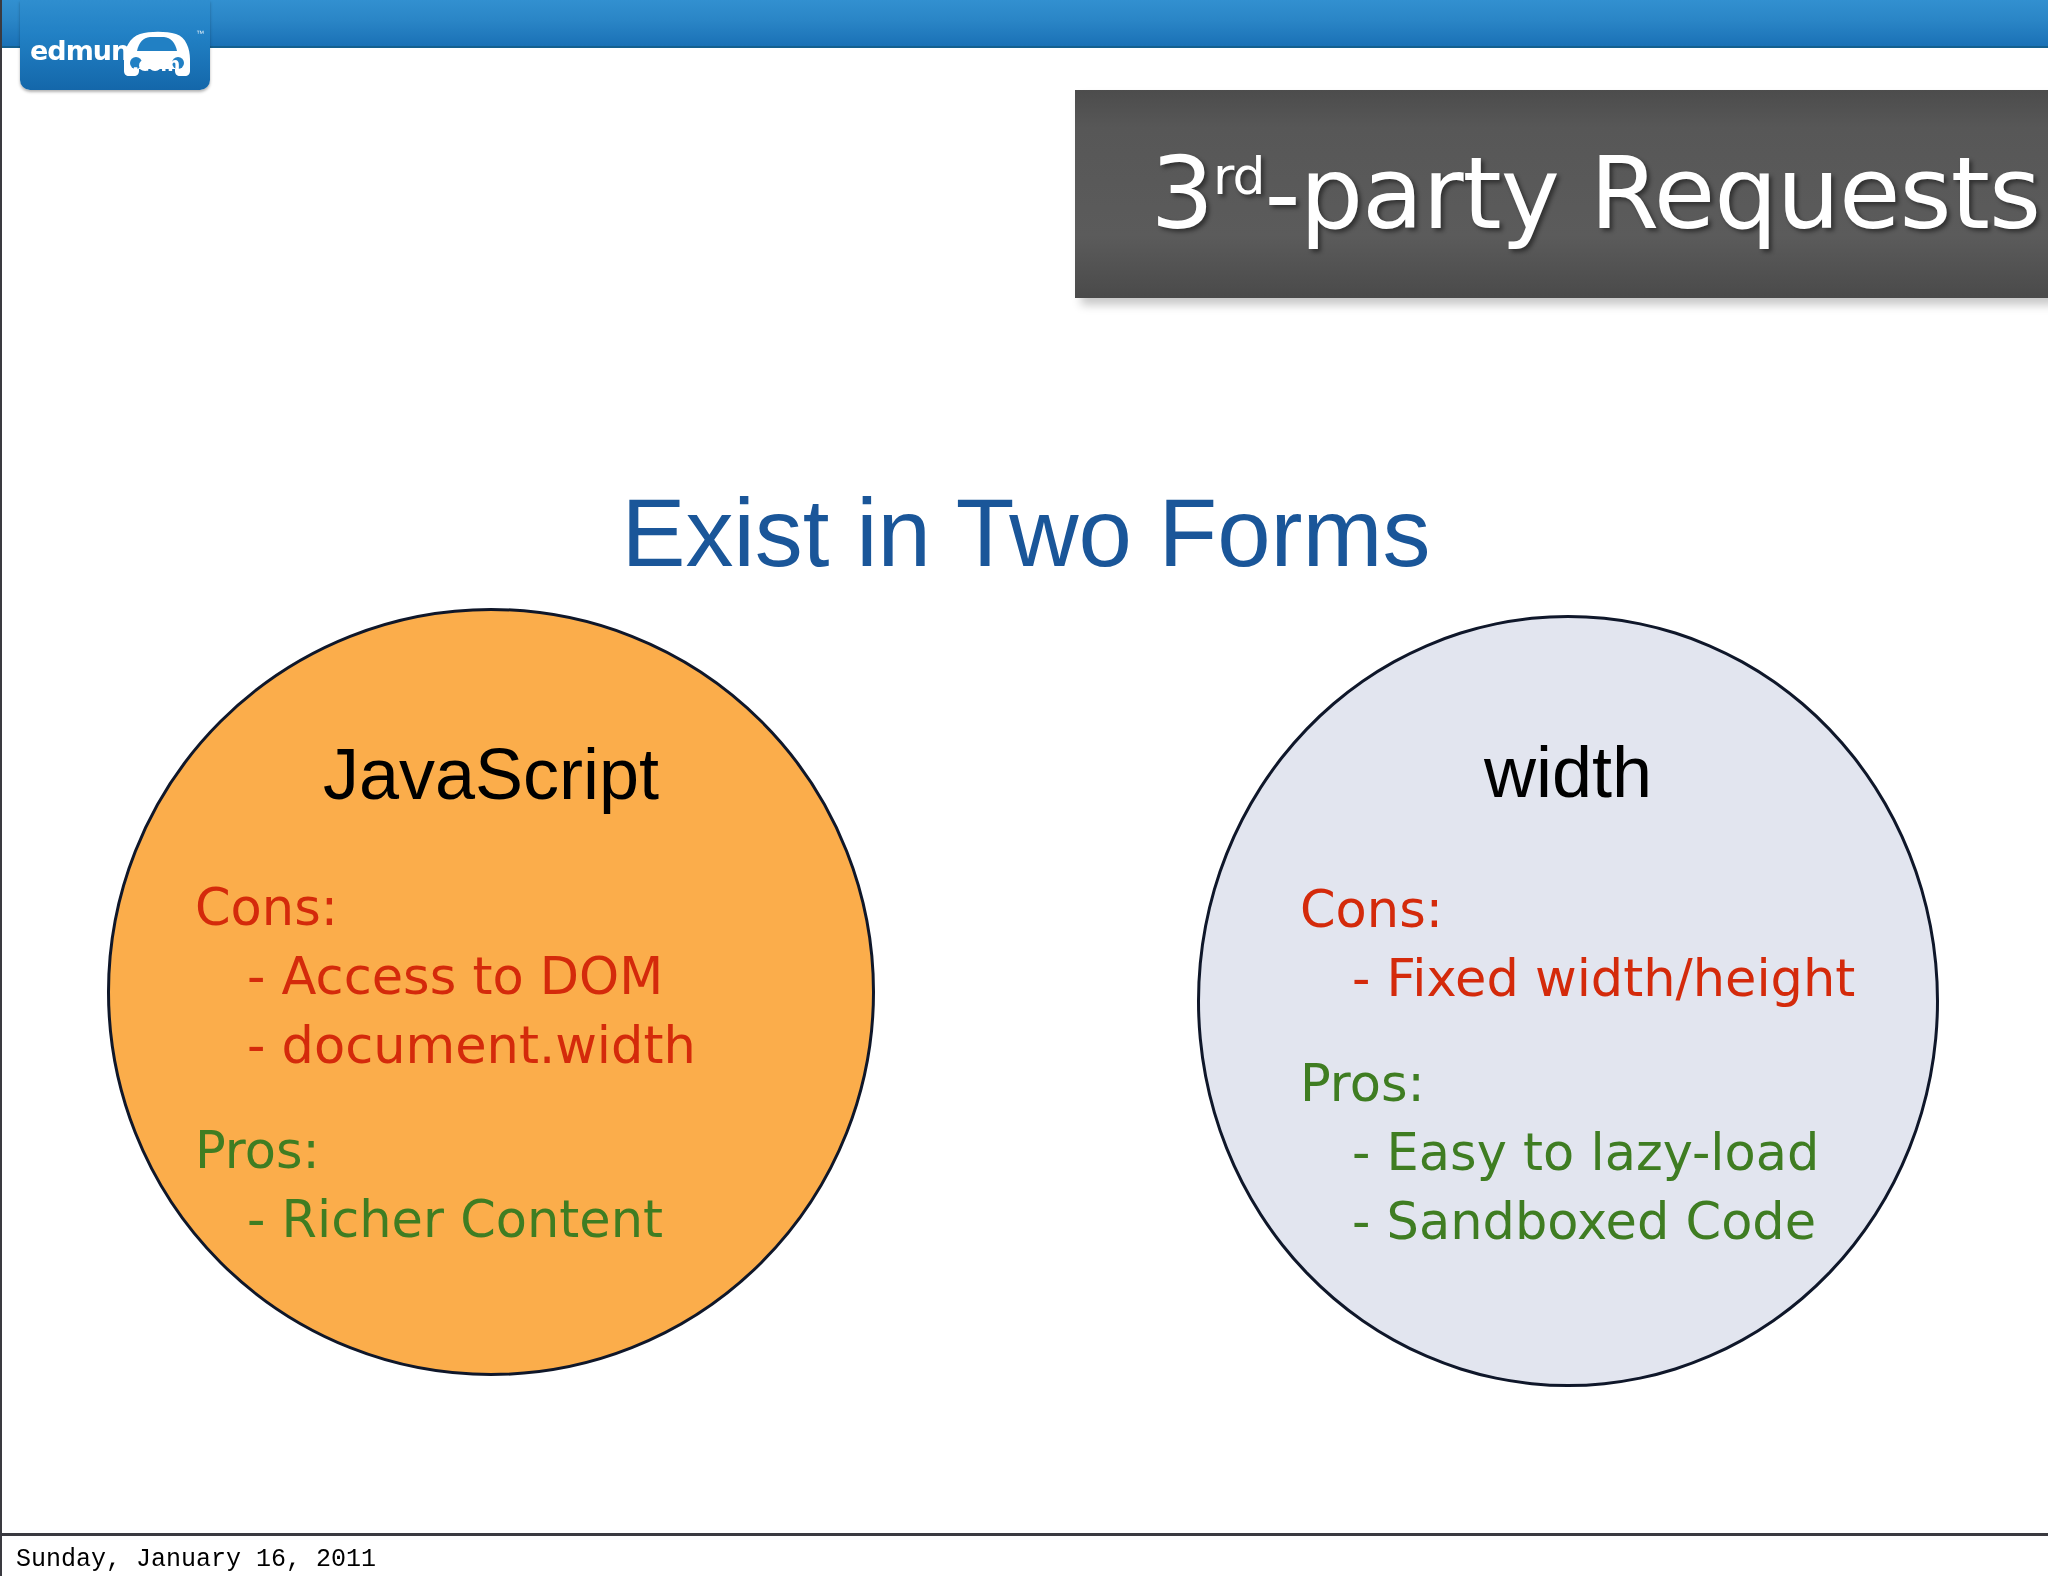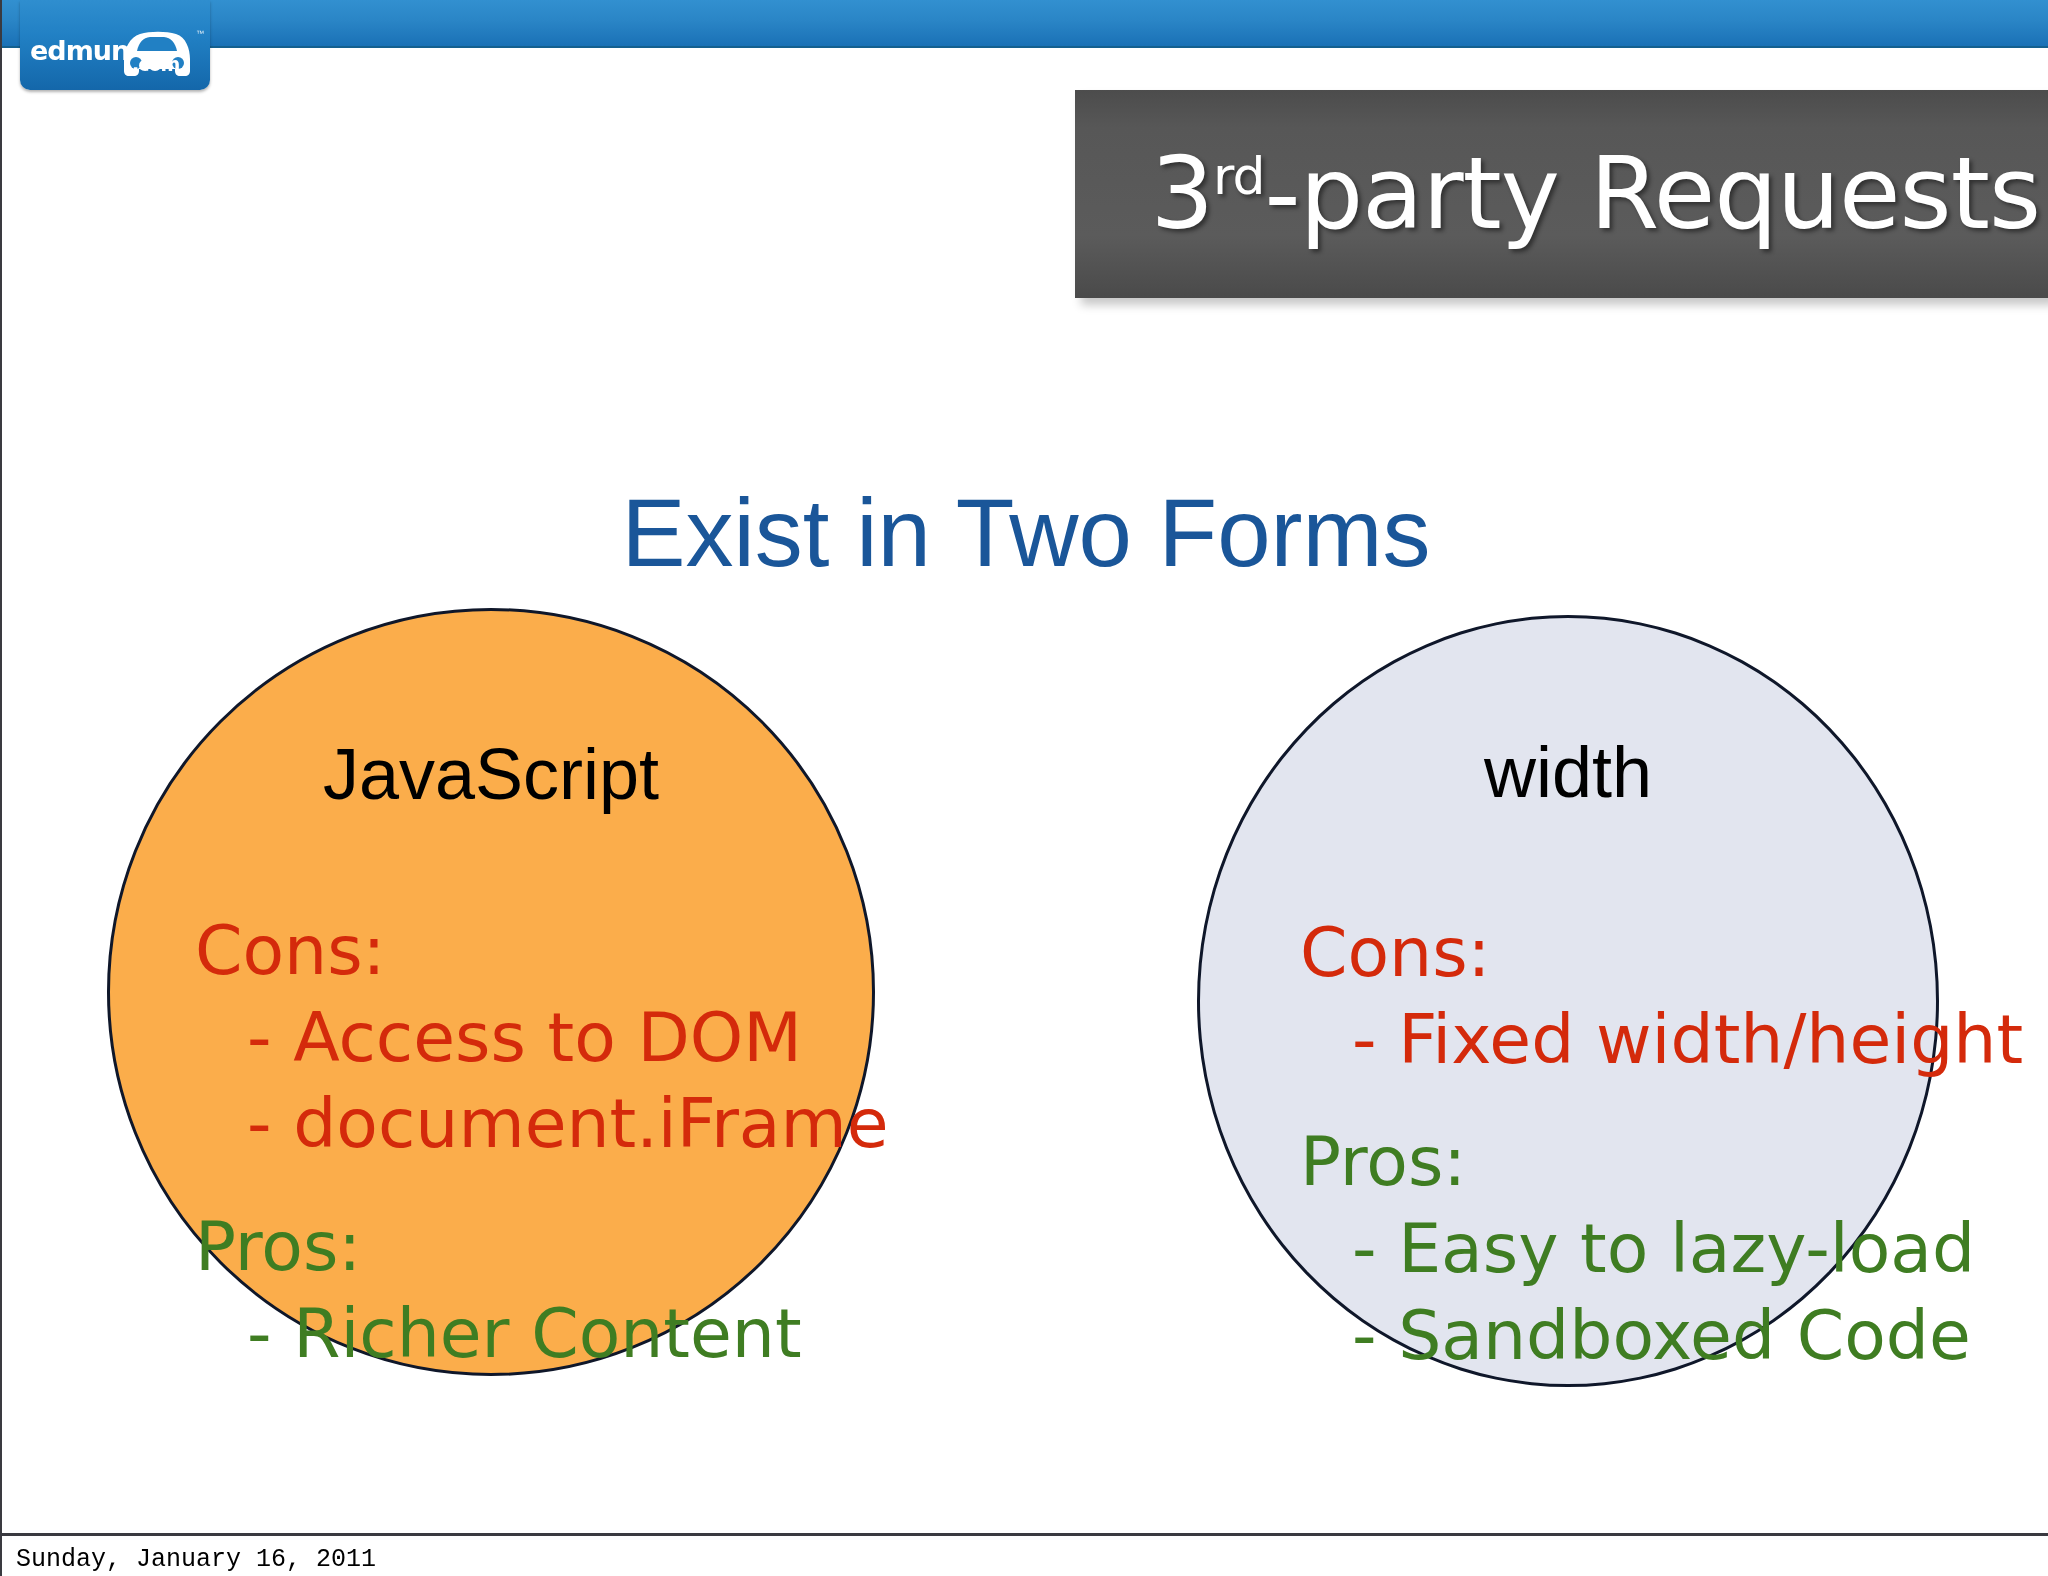--- a/index.html
+++ b/index.html
@@ -167,23 +167,22 @@
     font-family: "Liberation Sans", sans-serif;
     font-size: 72px;
     line-height: 1;
   }
   .circle.js .circle-title { top: 127px; }
   .circle.iframe .circle-title { top: 118px; }
 
   .blocks {
     position: absolute;
     font-family: "DejaVu Sans", sans-serif;
-    font-size: 68px;
-    line-height: 1;
-    margin-top: 35px;
+    font-size: 51px;
+    line-height: 1;
   }
   .circle.js .blocks { left: 85px; top: 270px; }
   .circle.iframe .blocks { left: 100px; top: 265px; }
 
   .blk-head { line-height: 1.04; }
   .blk-head.cons { color: #d42a0b; }
   .blk-head.pros { color: #3f7d22; }
   .blk-item {
     padding-left: 52px;
     line-height: 1.04;
@@ -240,21 +239,21 @@
     <div class="title-text"><span>3</span><sup>rd</sup><span>-party Requests</span></div>
   </div>
 
   <div class="heading">Exist in Two Forms</div>
 
   <div class="circle js">
     <div class="circle-title">JavaScript</div>
     <div class="blocks">
       <div class="blk-head cons">Cons:</div>
       <div class="blk-item cons">- Access to DOM</div>
-      <div class="blk-item cons">- document.iFrame</div>
+      <div class="blk-item cons">- document.width</div>
       <div class="blk-gap"></div>
       <div class="blk-head pros">Pros:</div>
       <div class="blk-item pros">- Richer Content</div>
     </div>
   </div>
 
   <div class="circle iframe">
     <div class="circle-title">width</div>
     <div class="blocks">
       <div class="blk-head cons">Cons:</div>

